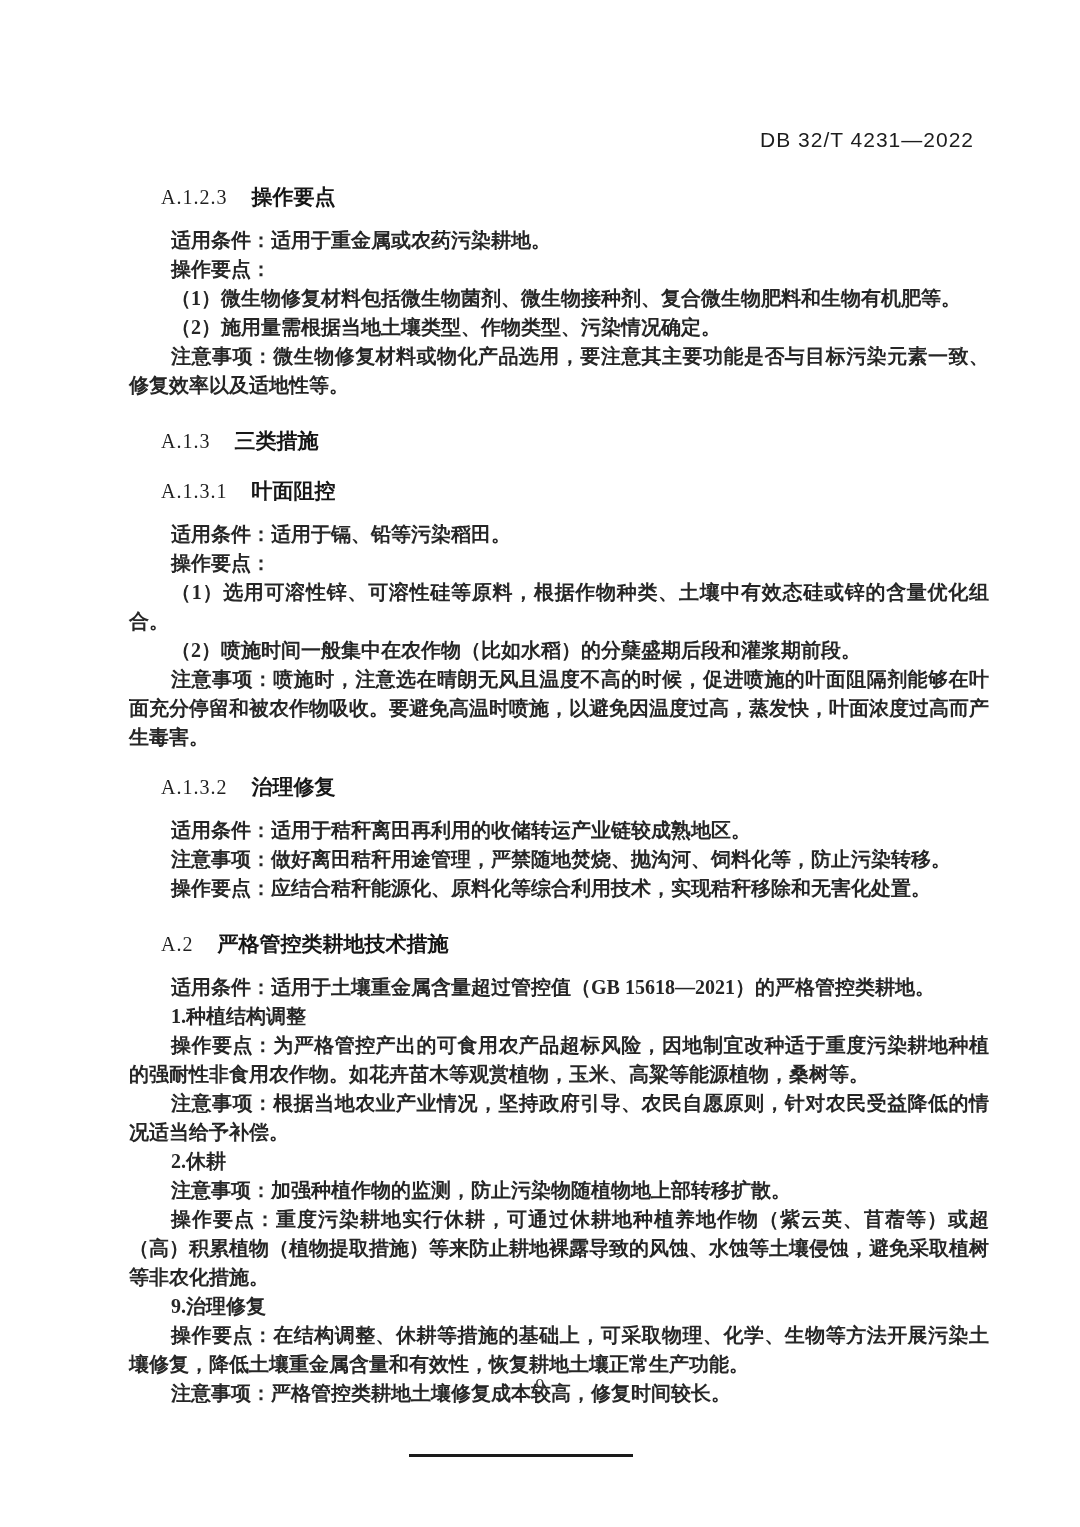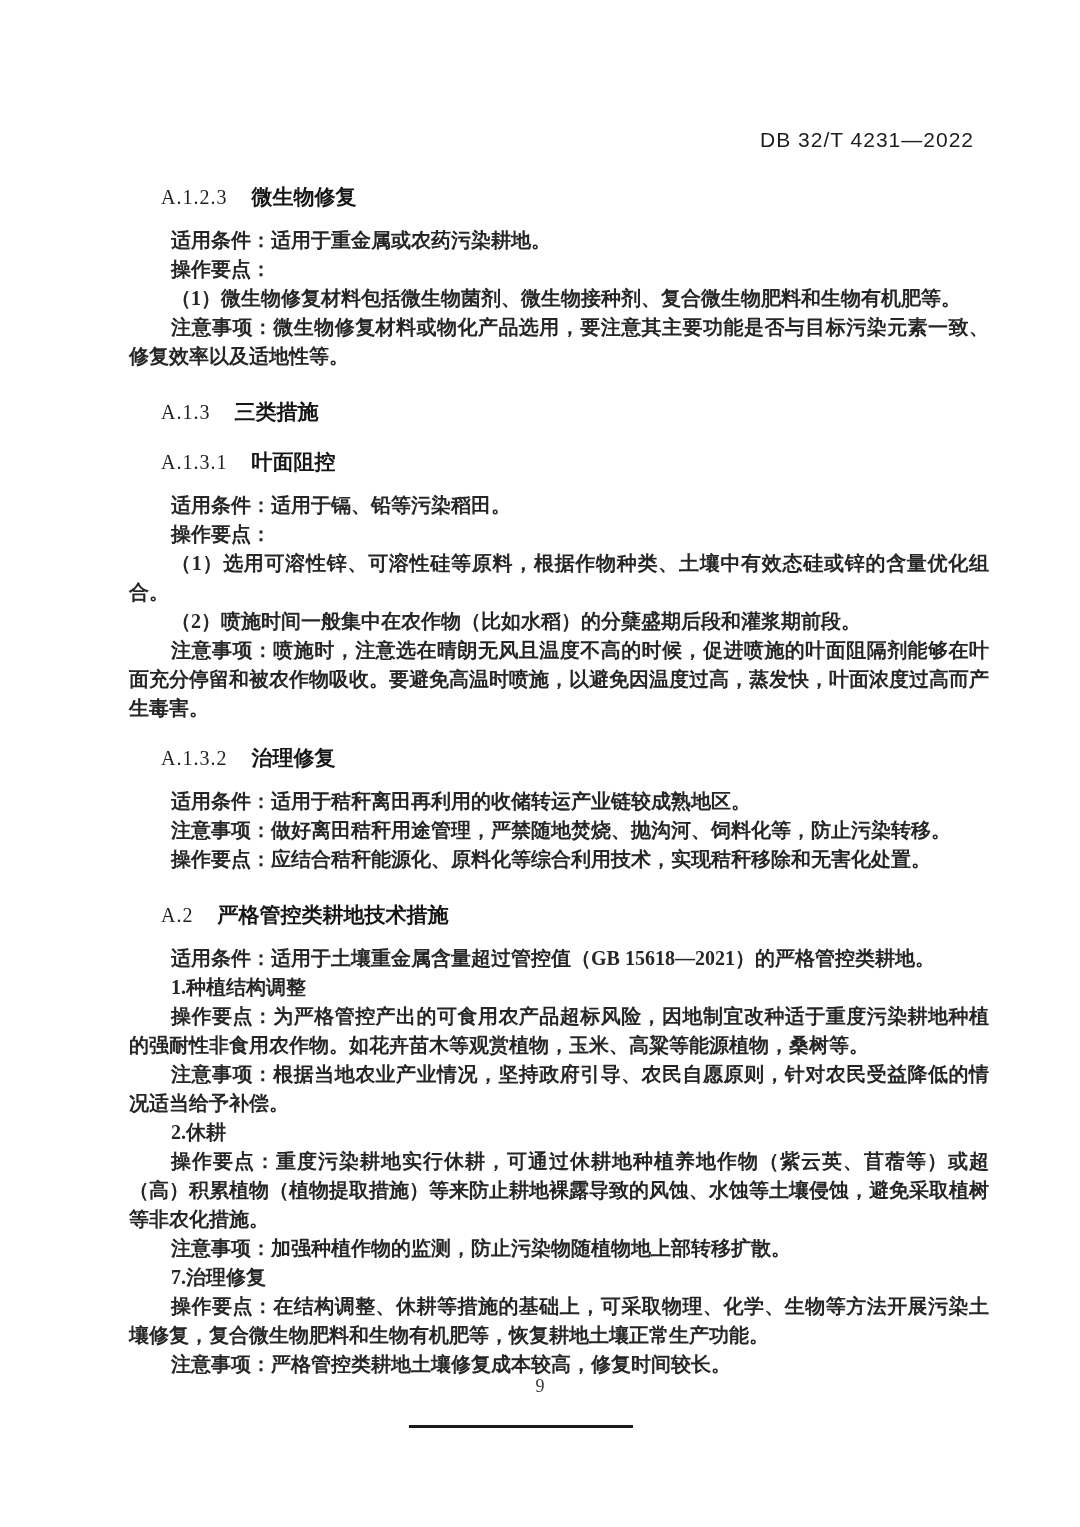--- a/index.html
+++ b/index.html
@@ -79,44 +79,45 @@
     color: #3a3a3a;
   }
 </style>
 </head>
 <body>
 
 <div class="page">
   <div class="running-header">DB 32/T 4231—2022</div>
 
   <div class="doc-body">
-      <div class="heading level-3"><span class="h-num">A.1.2.3</span><span class="h-title">微生物修复</span></div>
+      <div class="heading level-3"><span class="h-num">A.1.2.3</span><span class="h-title">操作要点</span></div>
       <p class="para">适用条件：适用于重金属或农药污染耕地。</p>
       <p class="para">操作要点：</p>
       <p class="para">（1）微生物修复材料包括微生物菌剂、微生物接种剂、复合微生物肥料和生物有机肥等。</p>
+      <p class="para">（2）施用量需根据当地土壤类型、作物类型、污染情况确定。</p>
       <p class="para">注意事项：微生物修复材料或物化产品选用，要注意其主要功能是否与目标污染元素一致、修复效率以及适地性等。</p>
       <div class="heading level-2"><span class="h-num">A.1.3</span><span class="h-title">三类措施</span></div>
       <div class="heading level-3"><span class="h-num">A.1.3.1</span><span class="h-title">叶面阻控</span></div>
       <p class="para">适用条件：适用于镉、铅等污染稻田。</p>
       <p class="para">操作要点：</p>
       <p class="para">（1）选用可溶性锌、可溶性硅等原料，根据作物种类、土壤中有效态硅或锌的含量优化组合。</p>
       <p class="para">（2）喷施时间一般集中在农作物（比如水稻）的分蘖盛期后段和灌浆期前段。</p>
       <p class="para">注意事项：喷施时，注意选在晴朗无风且温度不高的时候，促进喷施的叶面阻隔剂能够在叶面充分停留和被农作物吸收。要避免高温时喷施，以避免因温度过高，蒸发快，叶面浓度过高而产生毒害。</p>
       <div class="heading level-3"><span class="h-num">A.1.3.2</span><span class="h-title">治理修复</span></div>
       <p class="para">适用条件：适用于秸秆离田再利用的收储转运产业链较成熟地区。</p>
       <p class="para">注意事项：做好离田秸秆用途管理，严禁随地焚烧、抛沟河、饲料化等，防止污染转移。</p>
       <p class="para">操作要点：应结合秸秆能源化、原料化等综合利用技术，实现秸秆移除和无害化处置。</p>
       <div class="heading level-2"><span class="h-num">A.2</span><span class="h-title">严格管控类耕地技术措施</span></div>
       <p class="para">适用条件：适用于土壤重金属含量超过管控值（GB 15618—2021）的严格管控类耕地。</p>
       <p class="para">1.种植结构调整</p>
       <p class="para">操作要点：为严格管控产出的可食用农产品超标风险，因地制宜改种适于重度污染耕地种植的强耐性非食用农作物。如花卉苗木等观赏植物，玉米、高粱等能源植物，桑树等。</p>
       <p class="para">注意事项：根据当地农业产业情况，坚持政府引导、农民自愿原则，针对农民受益降低的情况适当给予补偿。</p>
       <p class="para">2.休耕</p>
+      <p class="para">注意事项：加强种植作物的监测，防止污染物随植物地上部转移扩散。</p>
       <p class="para">操作要点：重度污染耕地实行休耕，可通过休耕地种植养地作物（紫云英、苜蓿等）或超（高）积累植物（植物提取措施）等来防止耕地裸露导致的风蚀、水蚀等土壤侵蚀，避免采取植树等非农化措施。</p>
-      <p class="para">注意事项：加强种植作物的监测，防止污染物随植物地上部转移扩散。</p>
-      <p class="para">7.治理修复</p>
-      <p class="para">操作要点：在结构调整、休耕等措施的基础上，可采取物理、化学、生物等方法开展污染土壤修复，复合微生物肥料和生物有机肥等，恢复耕地土壤正常生产功能。</p>
+      <p class="para">9.治理修复</p>
+      <p class="para">操作要点：在结构调整、休耕等措施的基础上，可采取物理、化学、生物等方法开展污染土壤修复，降低土壤重金属含量和有效性，恢复耕地土壤正常生产功能。</p>
       <p class="para">注意事项：严格管控类耕地土壤修复成本较高，修复时间较长。</p>
       <div class="end-rule"></div>
     </div>
 
   <div class="page-footer">9</div>
 </div>
 
 </body></html>

